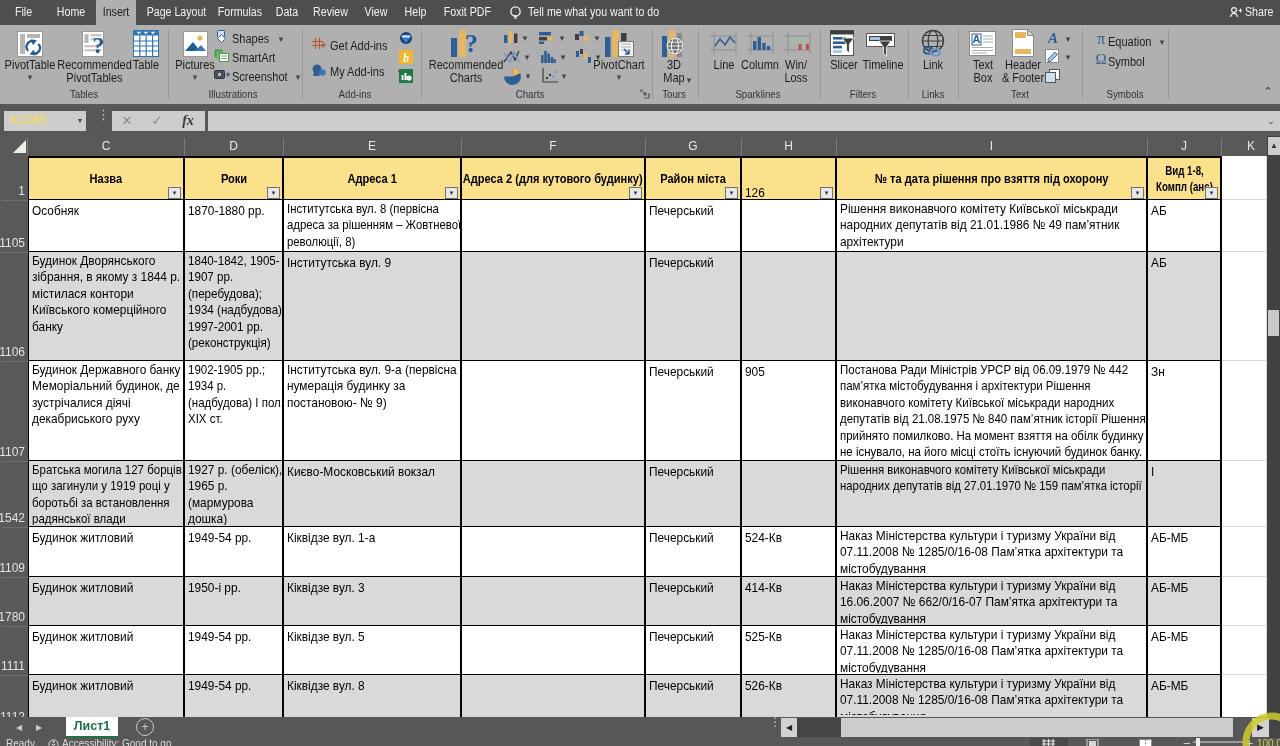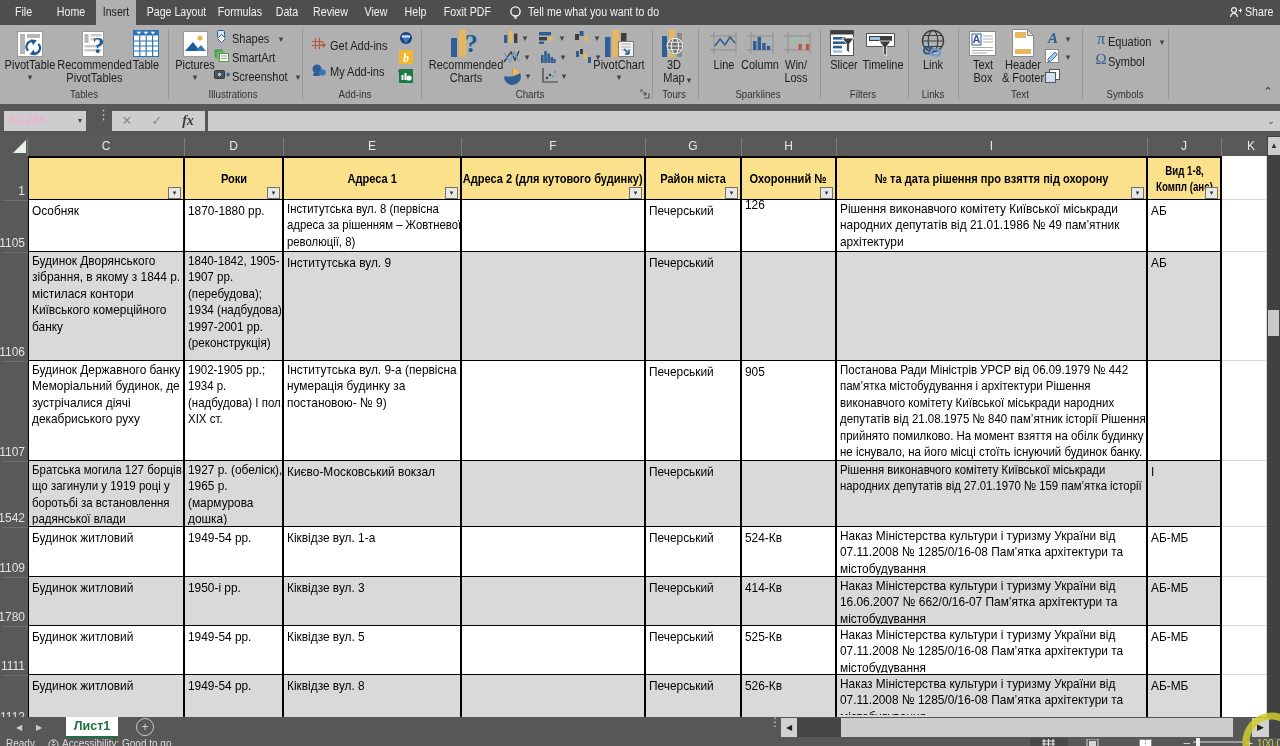--- a/index.html
+++ b/index.html
@@ -347,21 +347,21 @@
 <svg class="abs" style="left:1094px;top:27px;" width="14" height="13" viewBox="0 0 14 13">
   <text x="7" y="12" font-size="15" fill="#2e5e94" text-anchor="middle" font-family="Liberation Serif,serif">Ω</text>
 </svg>
 <div class="rtx" style="left:1108px;top:31px;width:48px;text-align:left;transform-origin:0 50%;">Symbol</div>
 <div class="glabel" style="left:1090px;width:70px;">Symbols</div>
 <div class="sep" style="left:1168px;"></div>
 <div class="chev" style="left:1260px;top:63px;width:16px;font-size:11px;color:#333;">⌃</div>
 </div>
 <div class="fbar" id="fbar">
   <div class="fb-box" style="left:4px;top:7px;width:82px;height:20px;"></div>
-  <div class="abs" style="left:10px;top:9px;font-size:12.5px;color:#f9a8d4;">K1285</div>
+  <div class="abs" style="left:10px;top:9px;font-size:12.5px;color:#fde047;">K1285</div>
   <div class="abs" style="left:74px;top:7px;width:12px;height:20px;font-size:8px;color:#444;text-align:center;line-height:20px;">▾</div>
   <div class="abs" style="left:97px;top:8px;color:#cfcfcf;font-size:13px;letter-spacing:0;line-height:6px;">⋮</div>
   <div class="fb-box" style="left:112px;top:7px;width:93px;height:20px;"></div>
   <div class="abs" style="left:120px;top:7px;width:14px;height:20px;font-size:13px;color:#8a8a8a;text-align:center;line-height:19px;">✕</div>
   <div class="abs" style="left:150px;top:7px;width:14px;height:20px;font-size:13px;color:#8a8a8a;text-align:center;line-height:19px;">✓</div>
   <div class="abs" style="left:179px;top:7px;width:18px;height:20px;font-size:14px;color:#3b3b3b;text-align:center;line-height:19px;font-style:italic;font-family:'Liberation Serif',serif;font-weight:bold;">fx</div>
   <div class="fb-box" style="left:208px;top:7px;width:1072px;height:20px;"></div>
   <div class="abs" style="left:1264px;top:7px;width:14px;height:20px;font-size:9px;color:#444;text-align:center;line-height:20px;">⌄</div>
 </div>
 <div class="chead" id="chead">
@@ -384,67 +384,68 @@
   <div class="cvl" style="left:836px;"></div>
   <div class="cvl" style="left:1147px;"></div>
   <div class="cvl" style="left:1221px;"></div>
 </div>
 <div class="grid" id="grid">
 <div class="abs" style="left:28px;top:0px;width:1193px;height:44px;background:#fbe18c;"></div>
 <div class="abs" style="left:28px;top:96px;width:1193px;height:109px;background:#d9d9d9;"></div>
 <div class="abs" style="left:28px;top:305px;width:1193px;height:66px;background:#d9d9d9;"></div>
 <div class="abs" style="left:28px;top:421px;width:1193px;height:49px;background:#d9d9d9;"></div>
 <div class="abs" style="left:28px;top:519px;width:1193px;height:42px;background:#d9d9d9;"></div>
+<div class="hcell" style="left:28px;width:156px;">
+        <span class="hs">Назва</span>
+      </div>
 <div class="hcell" style="left:184px;width:99px;">
         <span class="hs">Роки</span>
       </div>
 <div class="hcell" style="left:283px;width:178px;">
         <span class="hs">Адреса 1</span>
       </div>
 <div class="hcell" style="left:461px;width:184px;">
         <span class="hs">Адреса 2 (для кутового будинку)</span>
       </div>
 <div class="hcell" style="left:645px;width:96px;">
         <span class="hs">Район міста</span>
-      </div>
-<div class="hcell" style="left:741px;width:95px;">
-        <span class="hs">Охоронний №</span>
       </div>
 <div class="hcell" style="left:836px;width:311px;">
         <span class="hs">№ та дата рішення про взяття під охорону</span>
       </div>
 <div class="hcell" style="left:1147px;width:74px;">
         <span class="hs" style="transform:scaleX(0.72);">Вид 1-8,<br>Компл (анс)</span>
       </div>
 <div class="fbtn" style="left:168px;">▾</div>
 <div class="fbtn" style="left:267px;">▾</div>
 <div class="fbtn" style="left:445px;">▾</div>
 <div class="fbtn" style="left:629px;">▾</div>
 <div class="fbtn" style="left:725px;">▾</div>
 <div class="fbtn" style="left:820px;">▾</div>
 <div class="fbtn" style="left:1131px;">▾</div>
 <div class="fbtn" style="left:1205px;">▾</div>
 <div class="dc" style="left:32px;top:45px;width:151px;height:49px;"><span class="ds">Особняк</span></div>
 <div class="dc" style="left:188px;top:45px;width:94px;height:49px;"><span class="ds">1870-1880 рр.</span></div>
 <div class="dc" style="left:287px;top:45px;width:173px;height:49px;"><span class="ds" style="transform:scaleX(0.84);">Інститутська вул. 8 (первісна<br>адреса за рішенням – Жовтневої<br>революції, 8)</span></div>
 <div class="dc" style="left:649px;top:45px;width:91px;height:49px;"><span class="ds">Печерський</span></div>
-<div class="dc" style="left:745px;top:39px;width:90px;height:49px;"><span class="ds">126</span></div>
+<div class="dc" style="left:745px;top:27px;width:90px;height:49px;"><span class="ds">126</span></div>
 <div class="dc" style="left:840px;top:45px;width:306px;height:49px;"><span class="ds">Рішення виконавчого комітету Київської міськради<br>народних депутатів від 21.01.1986 № 49 пам’ятник<br>архітектури</span></div>
 <div class="dc" style="left:1151px;top:45px;width:69px;height:49px;"><span class="ds">АБ</span></div>
 <div class="dc" style="left:32px;top:97px;width:151px;height:125px;"><span class="ds">Будинок Дворянського<br>зібрання, в якому з 1844 р.<br>містилася контори<br>Київського комерційного<br>банку</span></div>
 <div class="dc" style="left:188px;top:97px;width:94px;height:106px;"><span class="ds" style="transform:scaleX(0.86);">1840-1842, 1905-<br>1907 рр.<br>(перебудова);<br>1934 (надбудова);<br>1997-2001 рр.<br>(реконструкція)</span></div>
 <div class="dc" style="left:287px;top:97px;width:173px;height:106px;"><span class="ds">Інститутська вул. 9</span></div>
 <div class="dc" style="left:649px;top:97px;width:91px;height:106px;"><span class="ds">Печерський</span></div>
 <div class="dc" style="left:1151px;top:97px;width:69px;height:106px;"><span class="ds">АБ</span></div>
 <div class="dc" style="left:32px;top:206px;width:151px;height:97px;"><span class="ds">Будинок Державного банку<br>Меморіальний будинок, де<br>зустрічалися діячі<br>декабриського руху</span></div>
 <div class="dc" style="left:188px;top:206px;width:94px;height:92px;"><span class="ds" style="transform:scaleX(0.85);">1902-1905 рр.;<br>1934 р.<br>(надбудова) І пол.<br>XIX ст.</span></div>
 <div class="dc" style="left:287px;top:206px;width:173px;height:97px;"><span class="ds">Інститутська вул. 9-а (первісна<br>нумерація будинку за<br>постановою- № 9)</span></div>
 <div class="dc" style="left:649px;top:206px;width:91px;height:97px;"><span class="ds">Печерський</span></div>
 <div class="dc" style="left:745px;top:206px;width:90px;height:97px;"><span class="ds">905</span></div>
 <div class="dc" style="left:840px;top:206px;width:306px;height:97px;"><span class="ds" style="transform:scaleX(0.85);">Постанова Ради Міністрів УРСР від 06.09.1979 № 442<br>пам’ятка містобудування і архітектури Рішення<br>виконавчого комітету Київської міськради народних<br>депутатів від 21.08.1975 № 840 пам’ятник історії Рішення<br>прийнято помилково. На момент взяття на обілк будинку<br>не існувало, на його місці стоїть існуючий будинок банку.</span></div>
+<div class="dc" style="left:1151px;top:206px;width:69px;height:97px;"><span class="ds">Зн</span></div>
 <div class="dc" style="left:32px;top:306px;width:151px;height:63px;"><span class="ds" style="transform:scaleX(0.85);">Братська могила 127 борців,<br>що загинули у 1919 році у<br>боротьбі за встановлення<br>радянської влади</span></div>
 <div class="dc" style="left:188px;top:306px;width:94px;height:63px;"><span class="ds">1927 р. (обеліск),<br>1965 р.<br>(мармурова<br>дошка)</span></div>
 <div class="dc" style="left:287px;top:306px;width:173px;height:63px;"><span class="ds">Києво-Московський вокзал</span></div>
 <div class="dc" style="left:649px;top:306px;width:91px;height:63px;"><span class="ds">Печерський</span></div>
 <div class="dc" style="left:840px;top:306px;width:306px;height:63px;"><span class="ds" style="transform:scaleX(0.84);">Рішення виконавчого комітету Київської міськради<br>народних депутатів від 27.01.1970 № 159 пам’ятка історії</span></div>
 <div class="dc" style="left:1151px;top:306px;width:69px;height:63px;"><span class="ds">І</span></div>
 <div class="dc" style="left:32px;top:372px;width:151px;height:47px;"><span class="ds">Будинок житловий</span></div>
 <div class="dc" style="left:188px;top:372px;width:94px;height:47px;"><span class="ds">1949-54 рр.</span></div>
 <div class="dc" style="left:287px;top:372px;width:173px;height:47px;"><span class="ds">Кіквідзе вул. 1-а</span></div>
 <div class="dc" style="left:649px;top:372px;width:91px;height:47px;"><span class="ds">Печерський</span></div>

